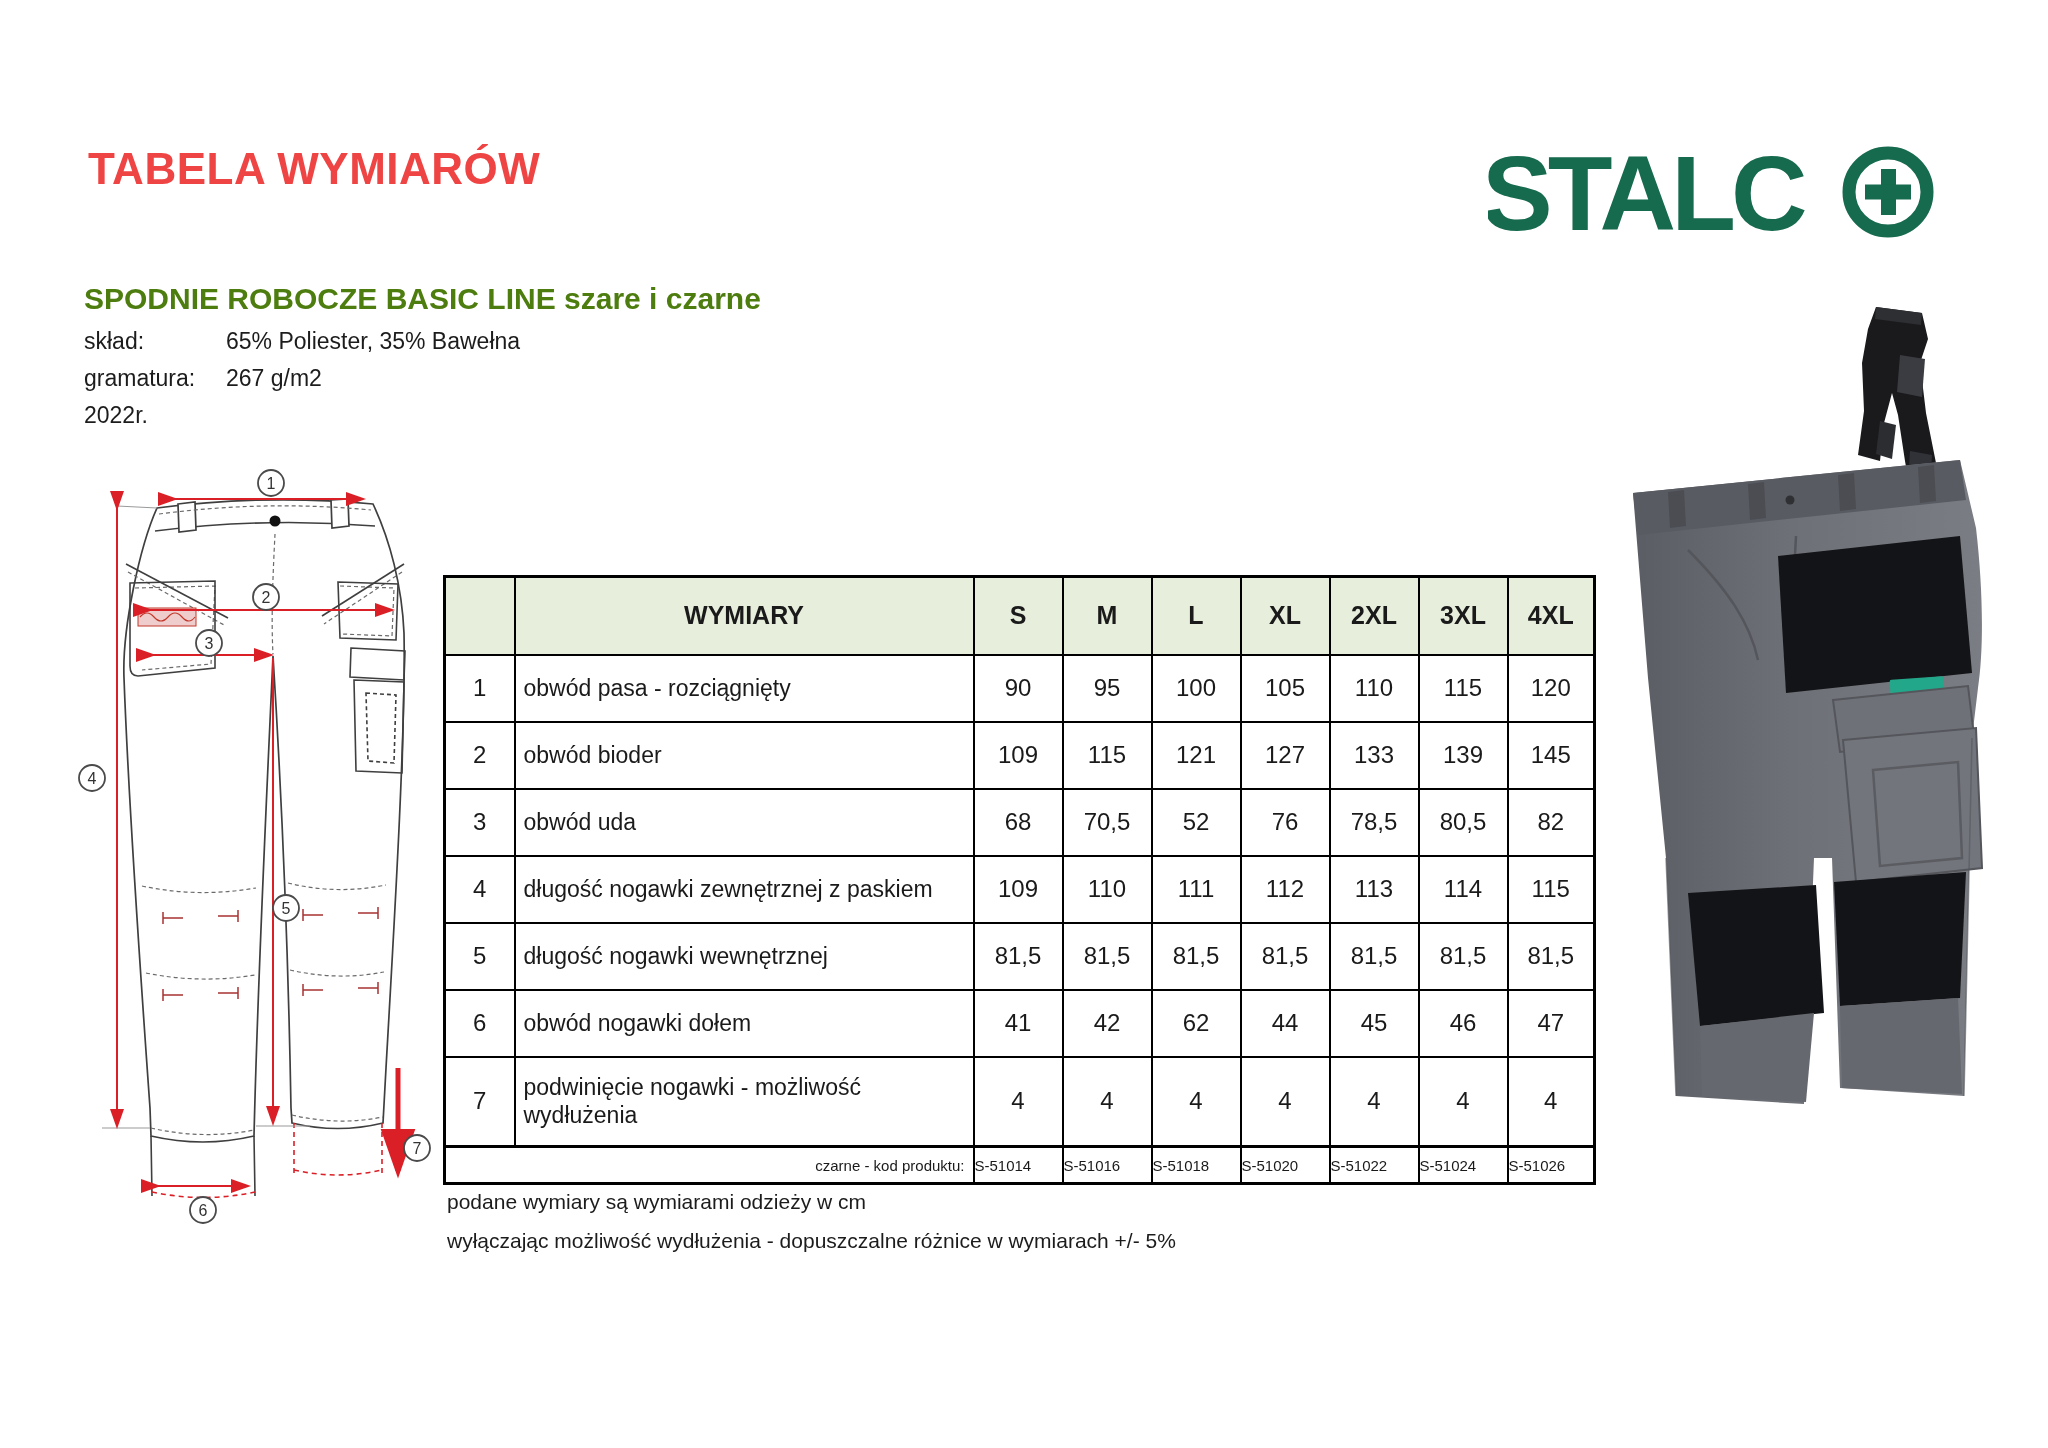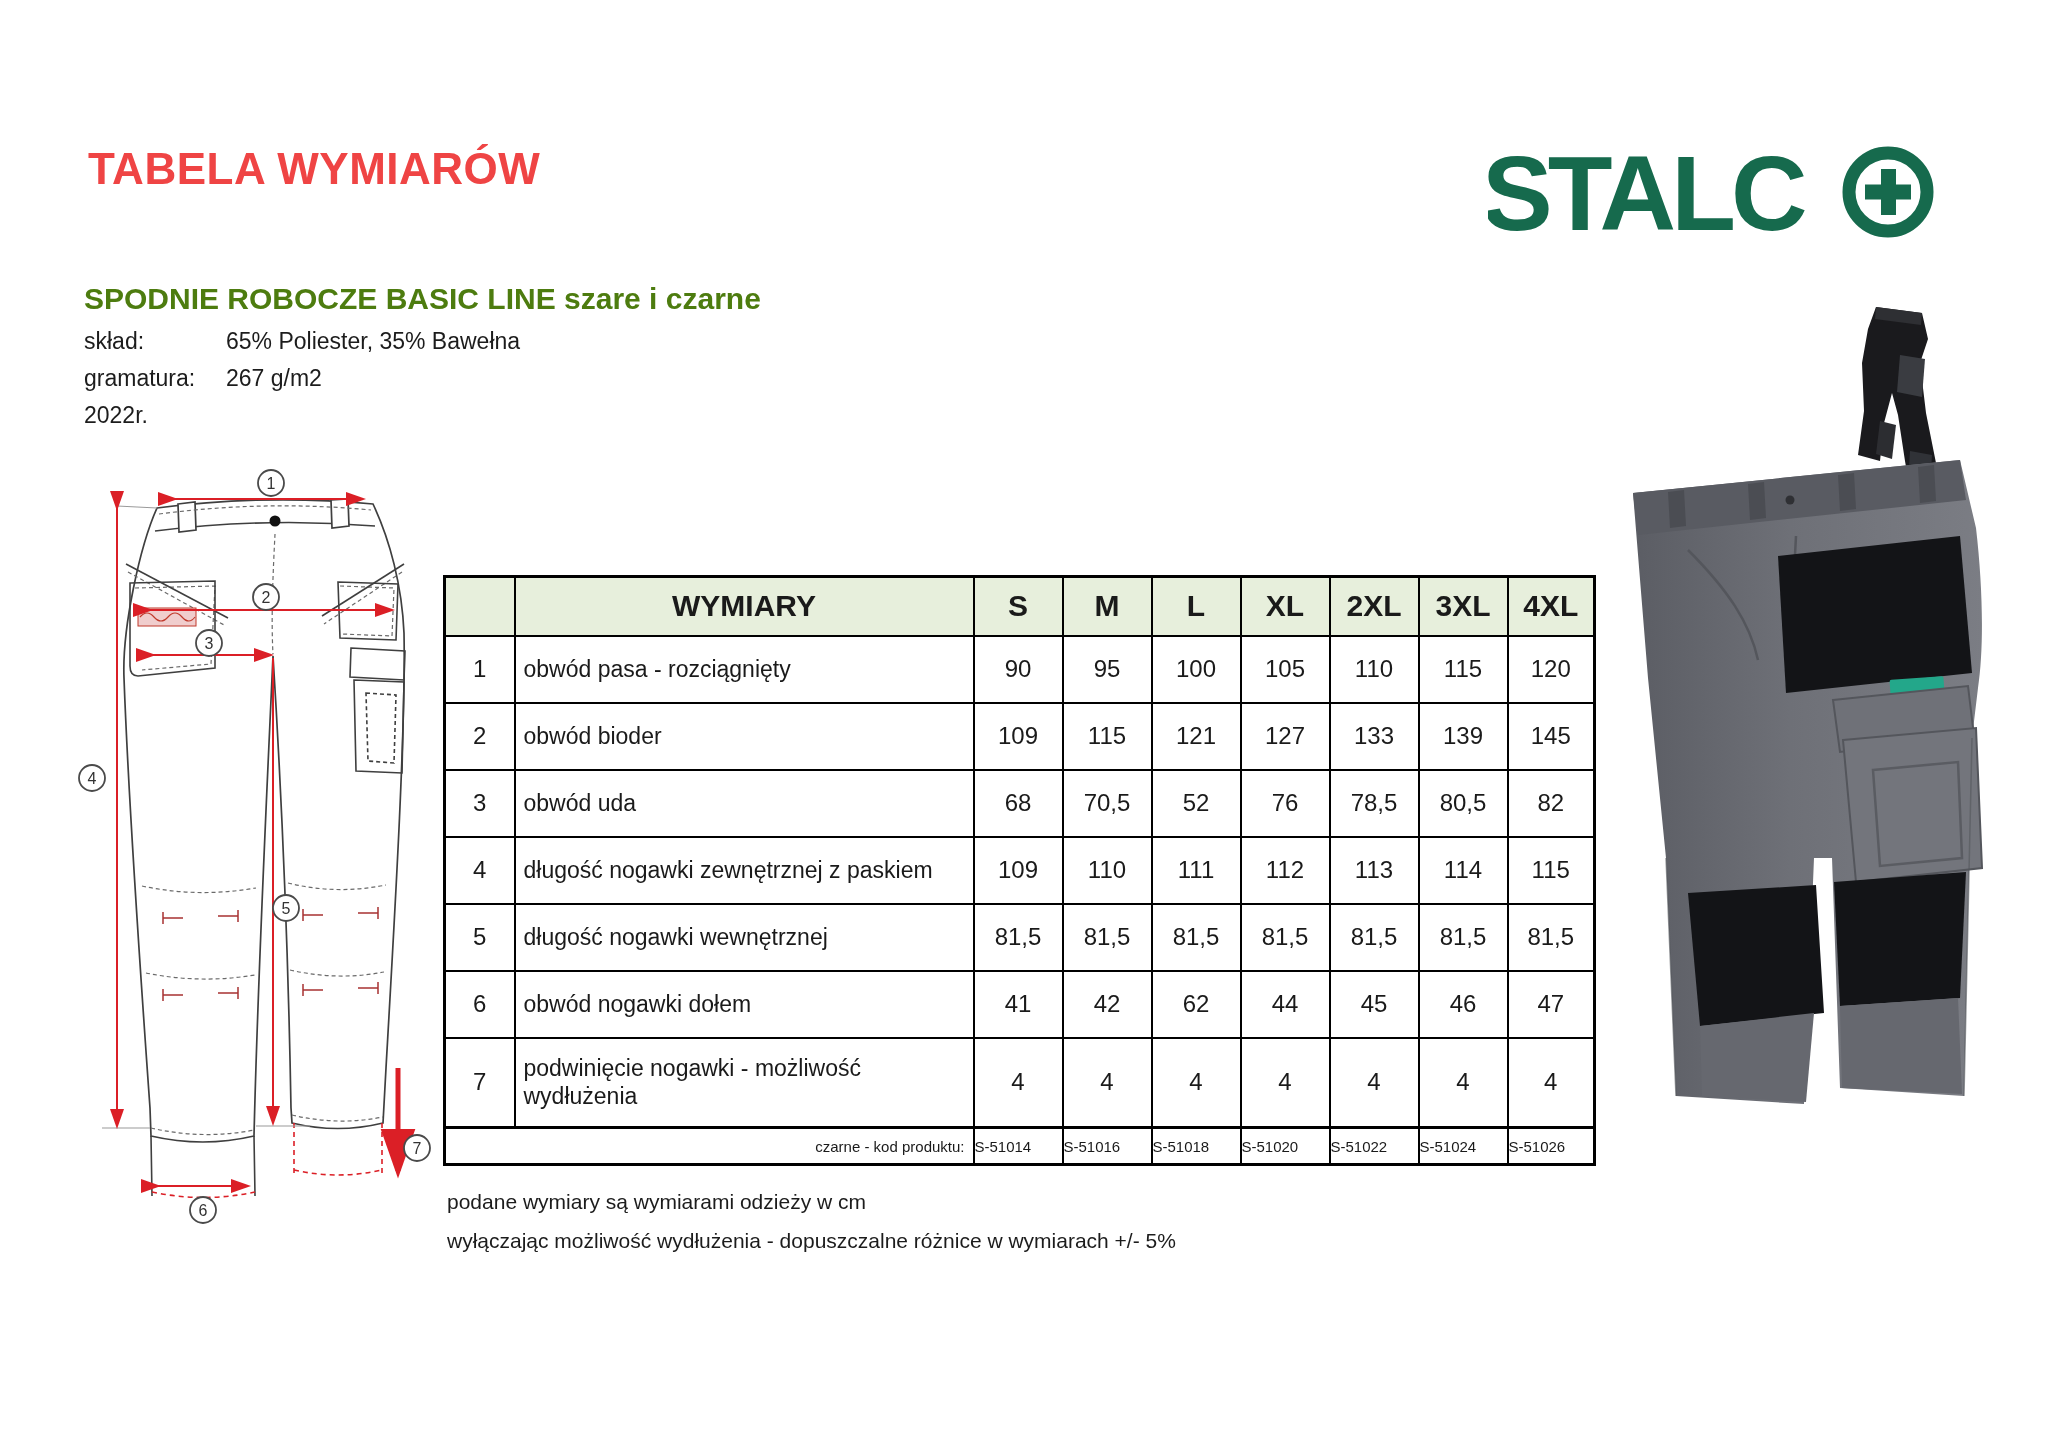--- a/index.html
+++ b/index.html
@@ -27,21 +27,21 @@
   
   .diagram { position:absolute; left:78px; top:468px; width:365px; height:790px; }
   
   .size-table {
     position:absolute; left:443px; top:575px; width:1150px;
     border-collapse:collapse; table-layout:fixed;
     border:3px solid #000; font-family:inherit;
   }
   .size-table td, .size-table th { border:2px solid #000; overflow:hidden; }
   .size-table th {
-    background:#e7efdc; height:59px; font-size:30px; font-weight:700; text-align:center;margin-left:40px;
+    background:#e7efdc; height:78px; font-size:25px; font-weight:700; text-align:center;margin-left:40px;
   }
   .size-table td { background:#fff; }
   td.c-no  { text-align:center; font-size:24px; height:67px; }
   td.c-label { text-align:left; font-size:23px; padding:15px 8px; line-height:1.25; }
   td.c-val { text-align:center; font-size:24px; }
   tr.tall td { height:76px; }
   tr.code-row td { height:37px; font-size:15px; }
   tr.code-row td.code-label { text-align:right; padding-right:8px; border-left:3px solid #000; }
   tr.code-row td.c-code { text-align:left; }
   tr.first-code td { border-top:3px solid #000; }

